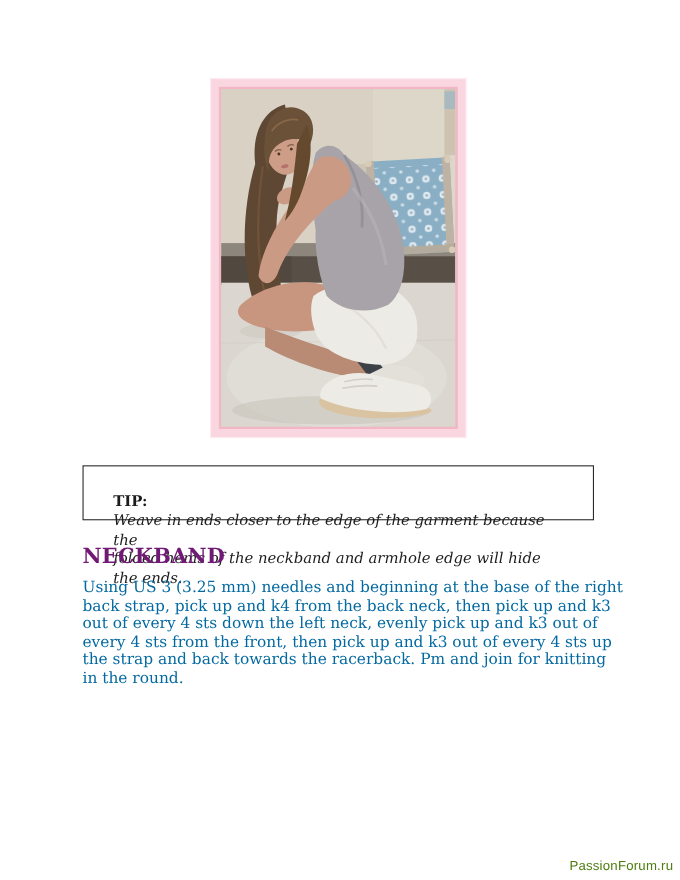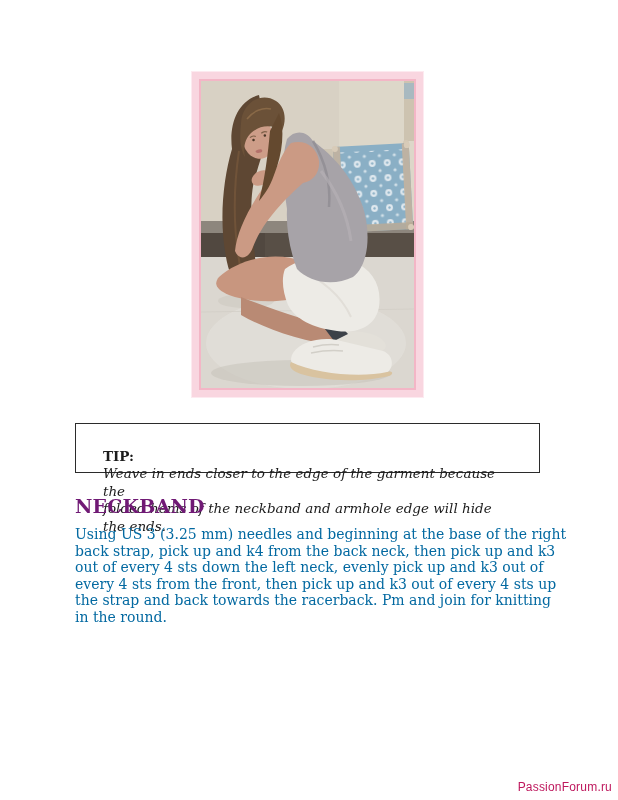--- a/index.html
+++ b/index.html
@@ -52,21 +52,21 @@
     line-height:16.5px;
     color:#0369a1;
   }
   .para-1{top:526px;}
   .para-2{top:646px;}
   
   .watermark{
     position:absolute;right:6px;top:780px;
     font-family:"Liberation Sans",sans-serif;
     font-size:12px;
-    color:#be185d;
+    color:#4d7c0f;
     text-shadow:0.5px 0.5px 0 #ffffff;
     letter-spacing:0.2px;
   }
 </style>
 </head>
 <body>
 
 <div class="page">
 
   <div class="photo-frame">

